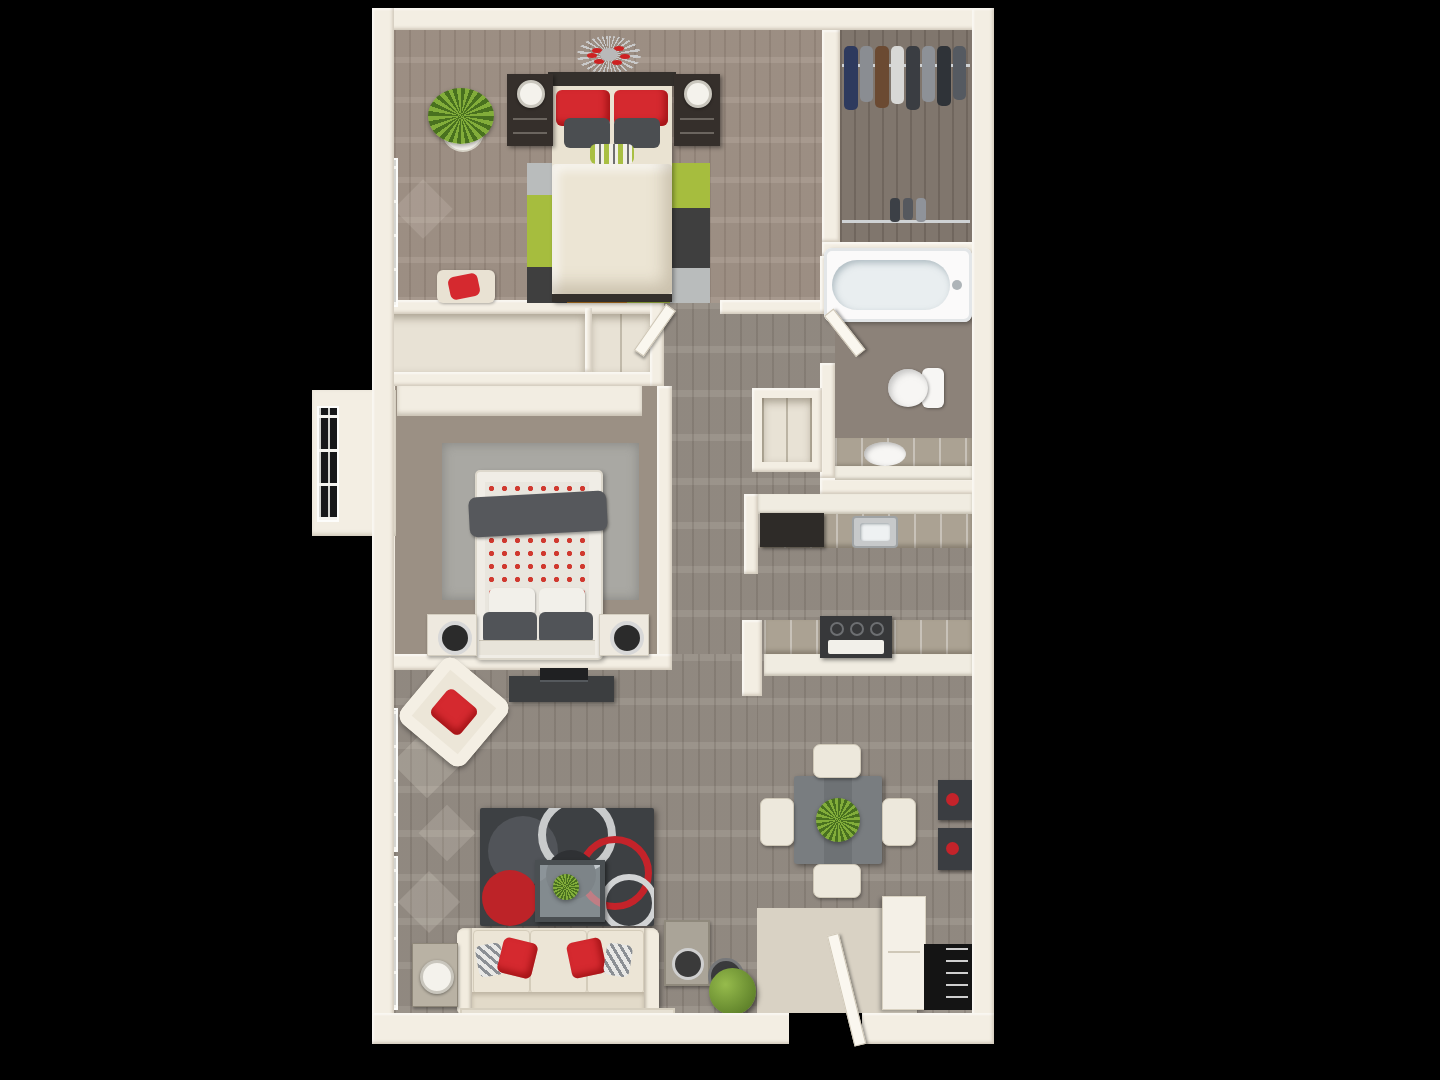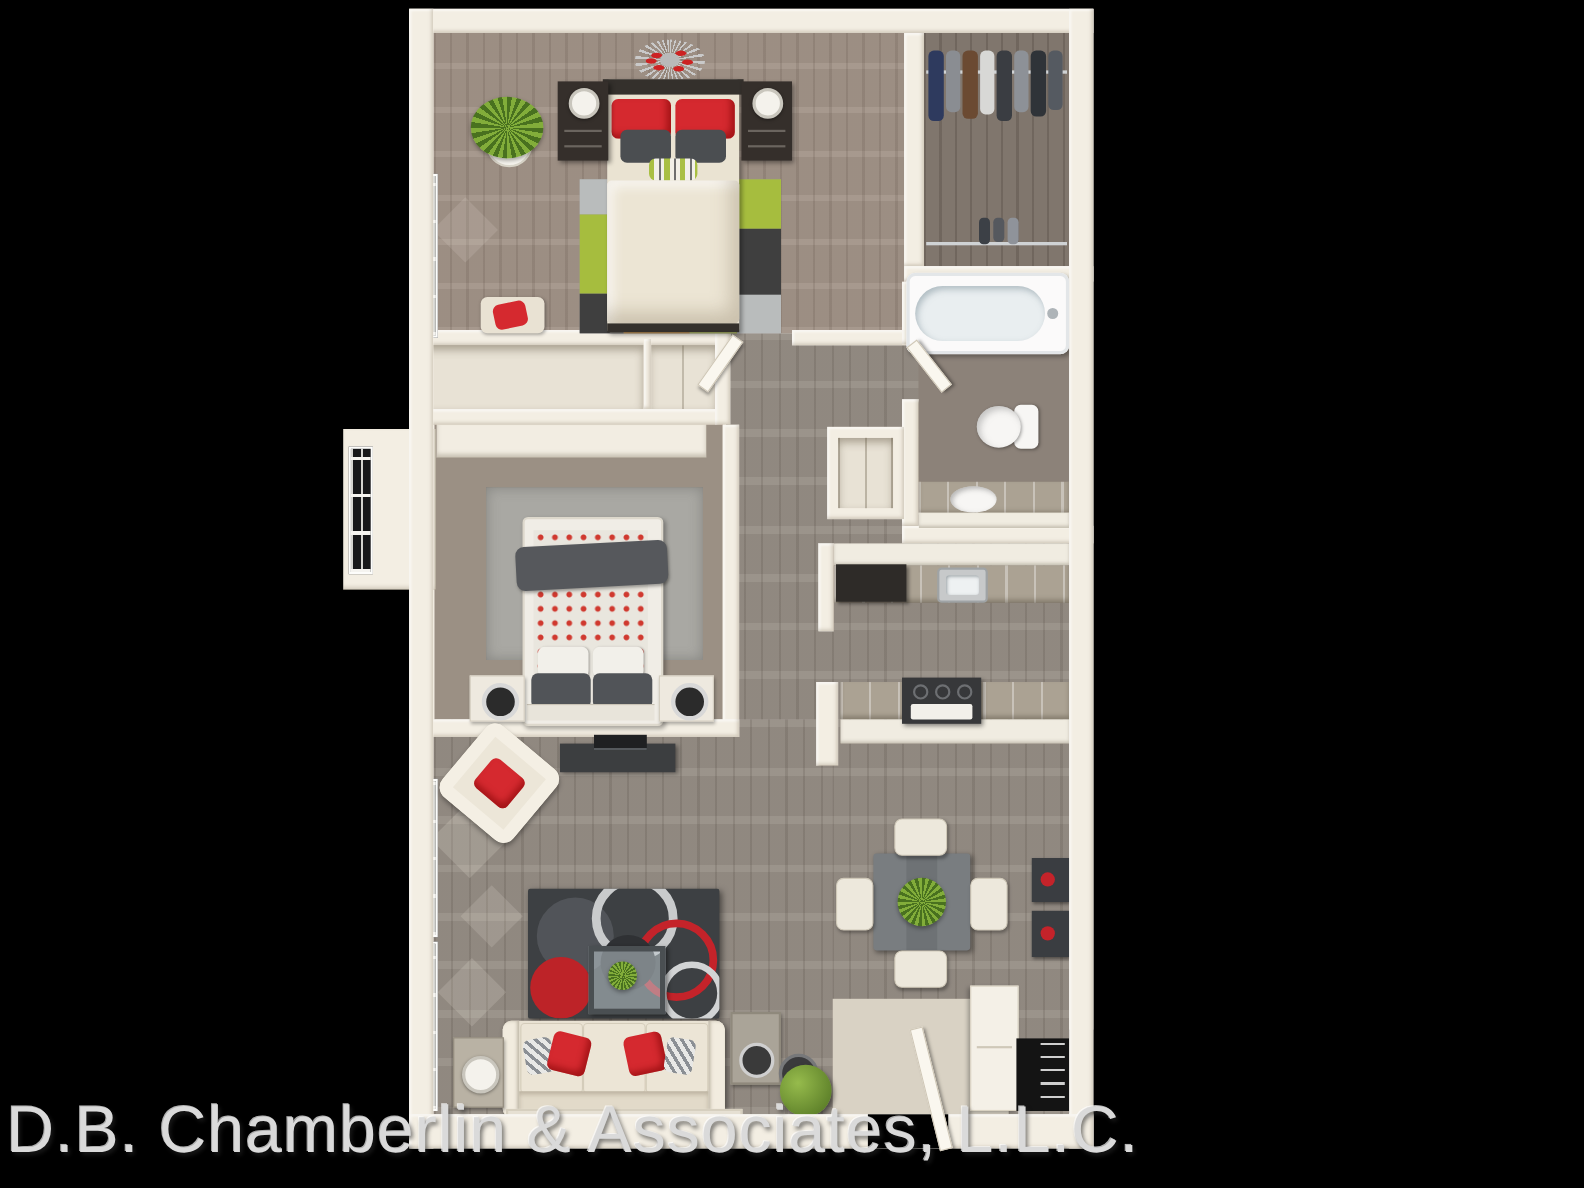--- a/index.html
+++ b/index.html
@@ -273,14 +273,13 @@
 
   </div>
 
   <div class="wall" style="left:372px;top:8px;width:622px;height:22px;"></div>
   <div class="wall" style="left:972px;top:8px;width:22px;height:1036px;"></div>
   <div class="wall" style="left:372px;top:8px;width:22px;height:1036px;"></div>
   <div class="wall" style="left:372px;top:1013px;width:622px;height:31px;"></div>
   <div class="abs" style="position:absolute;left:789px;top:1013px;width:73px;height:31px;background:#000;"></div>
   <div class="doorleaf" style="left:827px;top:936px;width:10px;height:112px;transform:rotate(-14deg);transform-origin:top left;"></div>
 
-  <div id="watermark">D.B. Chamberlin &amp; Associates, L.L.C.</div>
 </div>
 
 </body></html>

